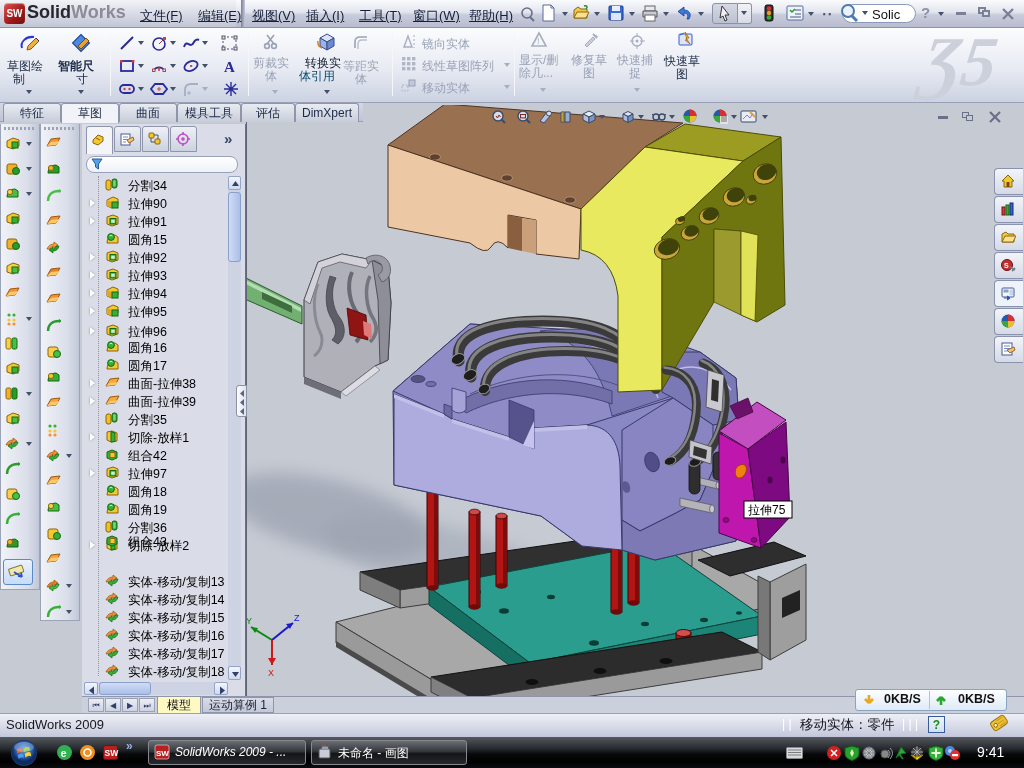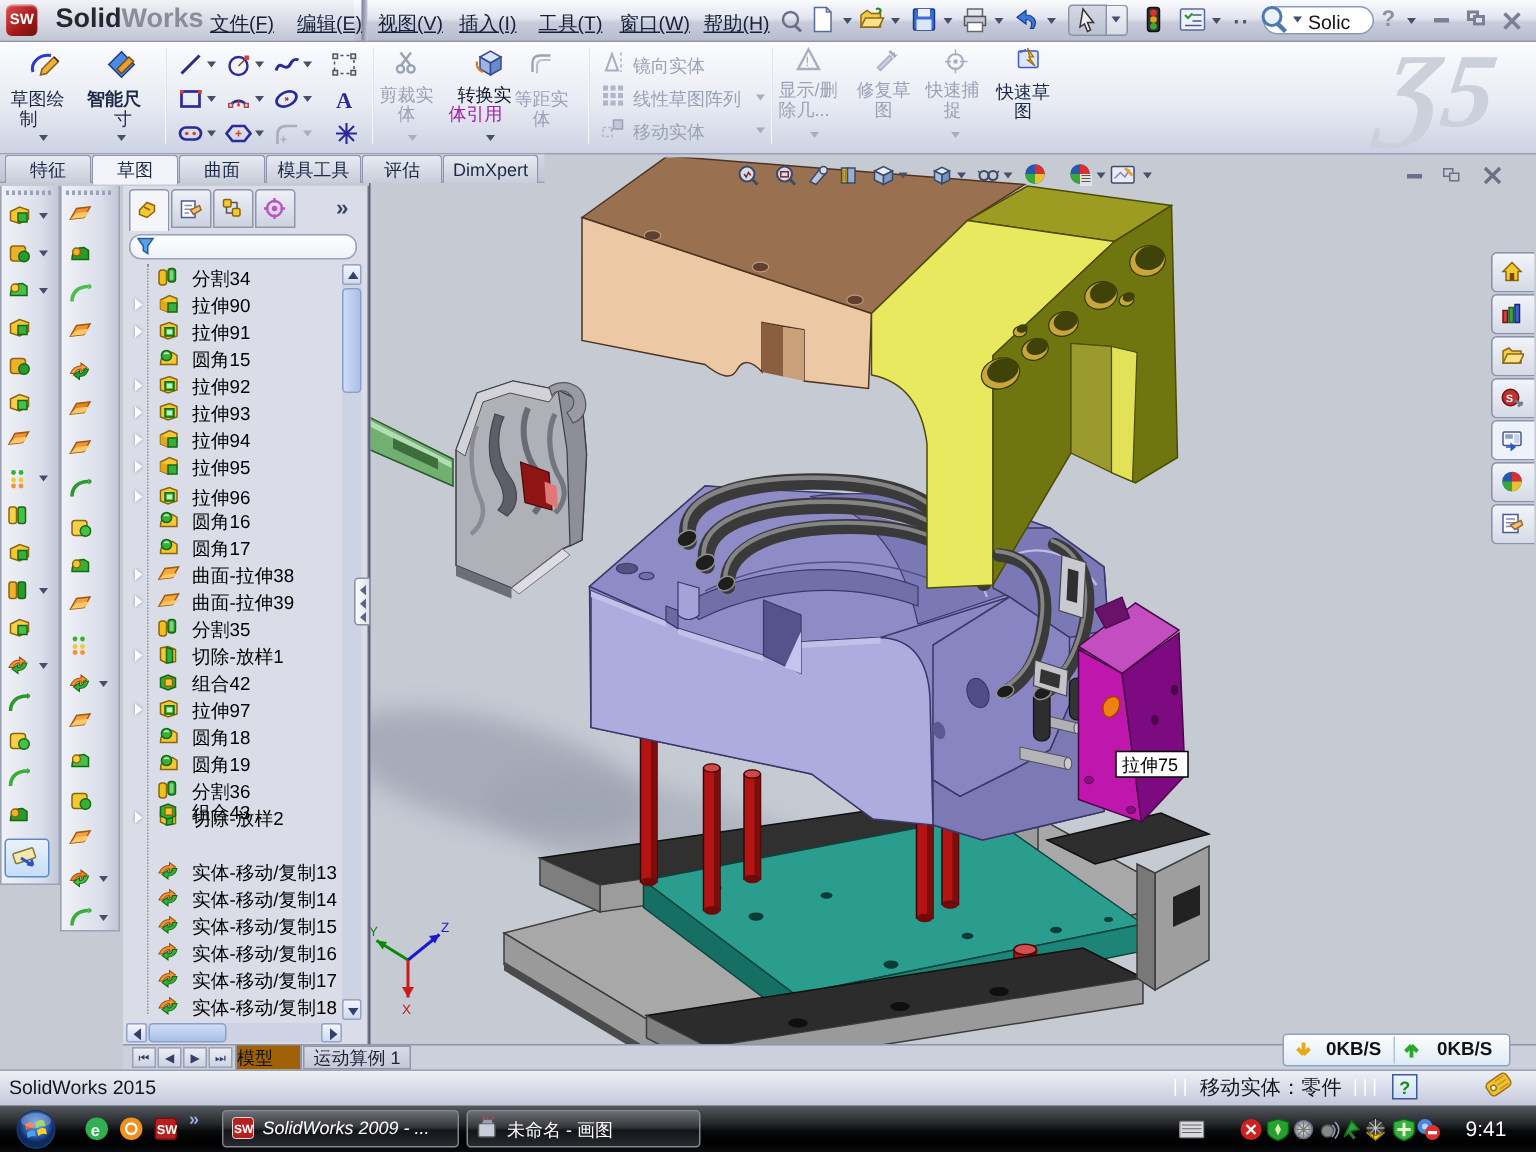--- a/index.html
+++ b/index.html
@@ -1,21 +1,21 @@
 <!DOCTYPE html>
 <html><head><meta charset="utf-8"><style>
 *{margin:0;padding:0;box-sizing:border-box;}
 html,body{width:1024px;height:768px;overflow:hidden;font-family:"Liberation Sans",sans-serif;}
 body{position:relative;background:#c6cad3;}
 .abs{position:absolute;}
 
 #titlebar{left:0;top:0;width:1024px;height:28px;background:linear-gradient(#fafbfd,#e3e5ee 45%,#c9ccdc 55%,#b9bccf);border-bottom:1px solid #8f93a8;}
 #logo{left:0;top:0;width:236px;height:27px;background:linear-gradient(#f2f3f7,#d9dce6 50%,#c2c5d4);}
 #logocube{left:4px;top:3px;width:21px;height:21px;background:linear-gradient(135deg,#e05050,#a01818 60%,#701010);border-radius:4px;color:#fff;font-weight:bold;font-size:10px;text-align:center;line-height:21px;box-shadow:inset 0 1px 1px rgba(255,255,255,.5);}
-#logotext{left:37px;top:2px;font-size:18px;font-weight:bold;color:#26262e;letter-spacing:0px;text-align:center;}
+#logotext{left:27px;top:2px;font-size:18px;font-weight:bold;color:#26262e;letter-spacing:0px;text-align:center;}
 #logotext span{color:#8c8c99;}
 #logosep{left:241px;top:0;width:4px;height:27px;background:linear-gradient(90deg,#7a7d95,#c6c9da);}
 .menuitem{top:7px;font-size:13px;color:#16203a;text-decoration:underline;}
 
 #cmdbar{left:0;top:28px;width:1024px;height:75px;background:linear-gradient(#fbfcfe,#e8ebf3 55%,#ccd2e2);border-bottom:1px solid #9aa0b6;}
 .vsep{top:32px;width:1px;height:64px;background:#aab0c2;border-right:1px solid #f4f6fa;}
 .dd{width:0;height:0;border-left:3.5px solid transparent;border-right:3.5px solid transparent;border-top:4px solid #43506a;}
 .dd.gray{border-top-color:#a7aec0;}
 .cmtab{top:103px;height:19px;font-size:12px;color:#1c2a46;text-align:center;line-height:18px;background:linear-gradient(#e8ebf2,#c8cdda);border:1px solid #8f96ac;border-bottom:none;border-radius:3px 3px 0 0;}
 .cmtab.active{background:#f2f3f8;height:20px;z-index:3;}
@@ -504,21 +504,21 @@
 <div class="abs" style="left:253px;top:55px;font-size:12px;color:#9aa2b6;white-space:nowrap;">剪裁实</div>
 <div class="abs" style="left:265px;top:68px;font-size:12px;color:#9aa2b6;white-space:nowrap;">体</div>
 <div class="abs dd gray" style="left:272px;top:90px"></div>
 <svg class="abs" style="left:316px;top:30px" width="22" height="22" viewBox="0 0 22 22">
     <path d="M4,8 L11,4 L18,8 L11,12 Z" fill="#d8e4f8" stroke="#3a4a8a"></path>
     <path d="M4,8 L4,16 L11,20 L11,12 Z" fill="#9ab4e8" stroke="#3a4a8a"></path>
     <path d="M18,8 L18,16 L11,20 L11,12 Z" fill="#6a8ad0" stroke="#3a4a8a"></path>
     <path d="M2,11 Q1,16 6,18" fill="none" stroke="#d08020" stroke-width="1.5"></path>
   </svg>
 <div class="abs" style="left:305px;top:55px;font-size:12px;color:#0f172a;white-space:nowrap;">转换实</div>
-<div class="abs" style="left:299px;top:68px;font-size:12px;color:#a21caf;white-space:nowrap;">体引用</div>
+<div class="abs" style="left:299px;top:68px;font-size:12px;color:#0c4a6e;white-space:nowrap;">体引用</div>
 <div class="abs dd" style="left:324px;top:90px"></div>
 <svg class="abs" style="left:352px;top:34px" width="18" height="18" viewBox="0 0 18 18">
     <path d="M3,14 L3,8 Q3,3 8,3 L15,3" fill="none" stroke="#9aa2b6" stroke-width="1.6"></path>
     <path d="M6,15 L6,10 Q6,6 10,6 L15,6" fill="none" stroke="#b8bece" stroke-width="1.4"></path>
   </svg>
 <div class="abs" style="left:343px;top:58px;font-size:12px;color:#9aa2b6;white-space:nowrap;">等距实</div>
 <div class="abs" style="left:355px;top:71px;font-size:12px;color:#9aa2b6;white-space:nowrap;">体</div>
 <div class="abs vsep" style="left:392px"></div>
 <svg class="abs" style="left:400px;top:33px" width="18" height="18" viewBox="0 0 18 18">
     <path d="M4,14 L8,3 L12,14 Z" fill="none" stroke="#a7aec0" stroke-width="1.4"></path>
@@ -1022,24 +1022,24 @@
     </svg></div>
 <div class="abs sbbtnh sbbtn" style="left:214px;top:682px;width:14px;height:13px;"><svg width="14" height="13">
       <path d="M5,2.5 L10,6.5 L5,10.5 Z" fill="#33406a"></path>
     </svg></div>
 <div class="abs sbthumbh" style="left:99px;top:682px;width:52px;height:13px;"></div>
 <div id="mtabs" class="abs"></div>
 <div class="abs navb" style="left:88px;top:698px">⏮</div>
 <div class="abs navb" style="left:105px;top:698px">◀</div>
 <div class="abs navb" style="left:122px;top:698px">▶</div>
 <div class="abs navb" style="left:139px;top:698px">⏭</div>
-<div class="abs" style="left:157px;top:696px;width:44px;height:17px;background:#a16207;border:1px solid #8f96ac;border-bottom:none;font-size:12px;text-align:left;line-height:16px;color:#111;">模型</div>
+<div class="abs" style="left:157px;top:696px;width:44px;height:17px;background:#fef9c3;border:1px solid #8f96ac;border-bottom:none;font-size:12px;text-align:center;line-height:16px;color:#111;">模型</div>
 <div class="abs" style="left:202px;top:697px;width:72px;height:16px;background:linear-gradient(#d8dce8,#c2c8d8);border:1px solid #8f96ac;font-size:12px;text-align:center;line-height:15px;color:#223;">运动算例 1</div>
 <div id="statusbar" class="abs"></div>
-<div class="abs" style="left:6px;top:717px;font-size:13px;color:#15151d;white-space:nowrap;">SolidWorks 2015</div>
+<div class="abs" style="left:6px;top:717px;font-size:13px;color:#15151d;white-space:nowrap;">SolidWorks 2009</div>
 <div class="abs" style="left:782px;top:717px;font-size:12px;color:#fff;white-space:nowrap;">| |</div>
 <div class="abs" style="left:800px;top:716px;font-size:13.5px;color:#15151d;white-space:nowrap;">移动实体：零件</div>
 <div class="abs" style="left:902px;top:717px;font-size:12px;color:#fff;white-space:nowrap;">| | |</div>
 <div class="abs" style="left:928px;top:716px;width:17px;height:17px;background:linear-gradient(#eef4fc,#cfe0f4);border:1px solid #3a5a9a;font-size:12px;font-weight:bold;color:#1a8a1a;text-align:center;line-height:16px;">?</div>
 <svg class="abs" style="left:988px;top:712px" width="22" height="22" viewBox="0 0 22 22">
     <g transform="rotate(-35 11 11)">
       <rect x="3" y="6" width="16" height="10" rx="3" fill="#f0c030" stroke="#9a7210"></rect>
       <circle cx="7" cy="11" r="1.8" fill="#fff" stroke="#9a7210"></circle>
       <path d="M10,8 l7,0 M10,11 l7,0 M10,14 l7,0" stroke="#c89820"></path>
     </g>

